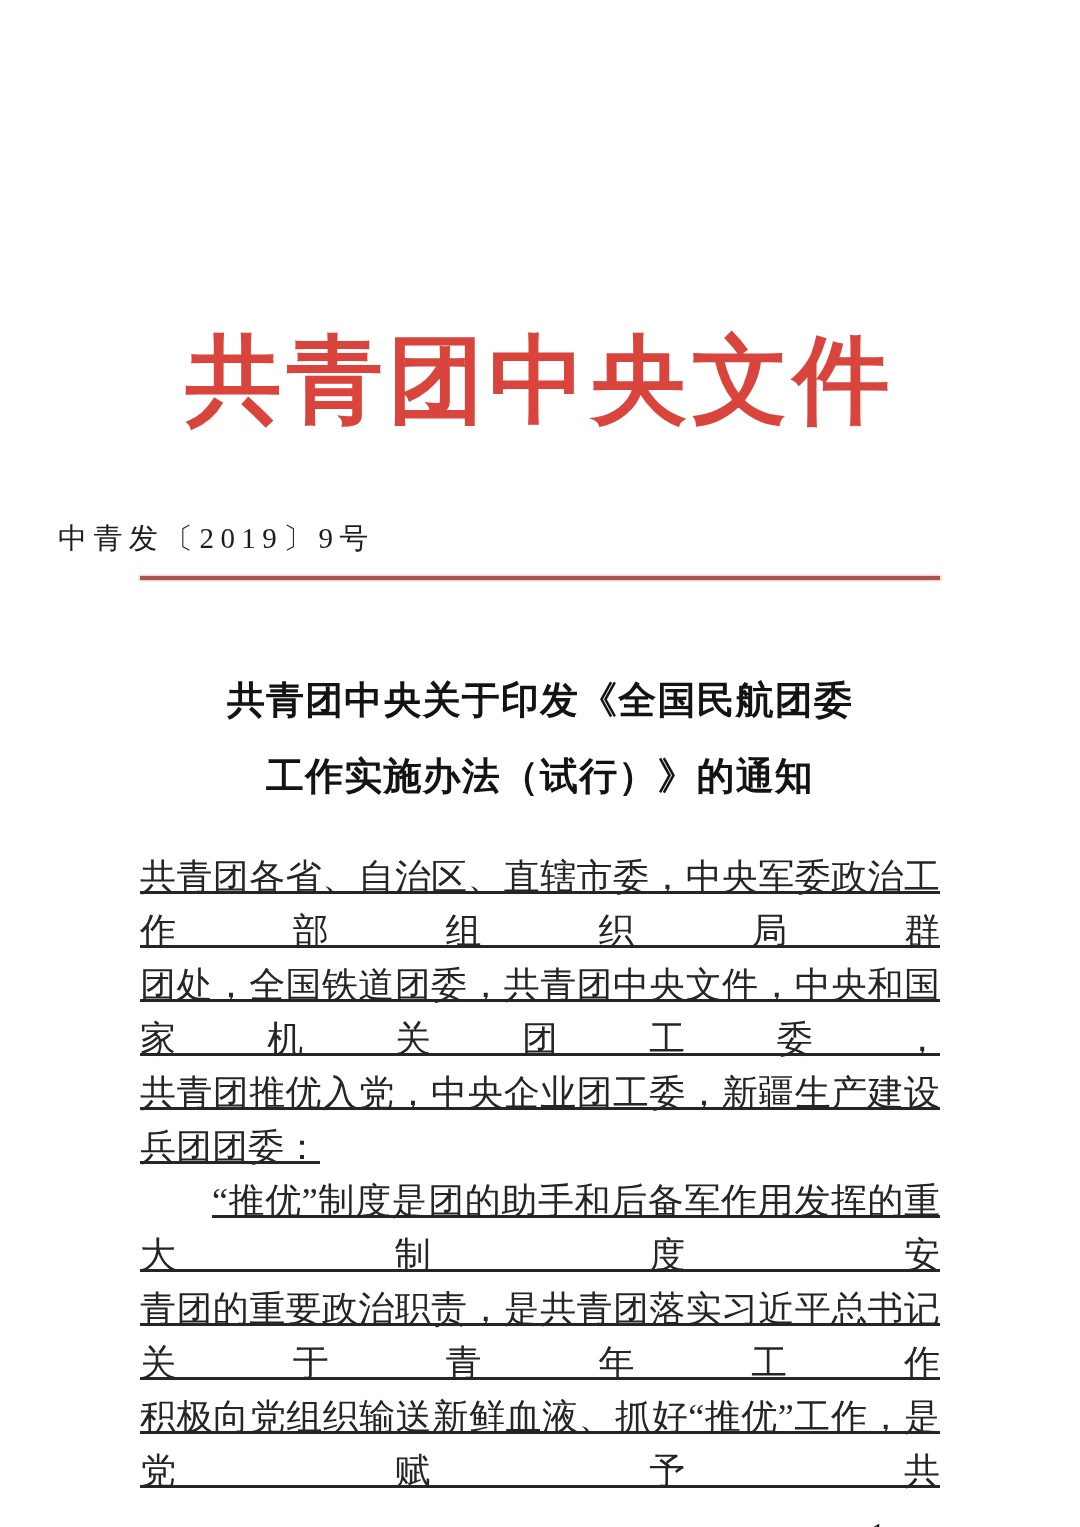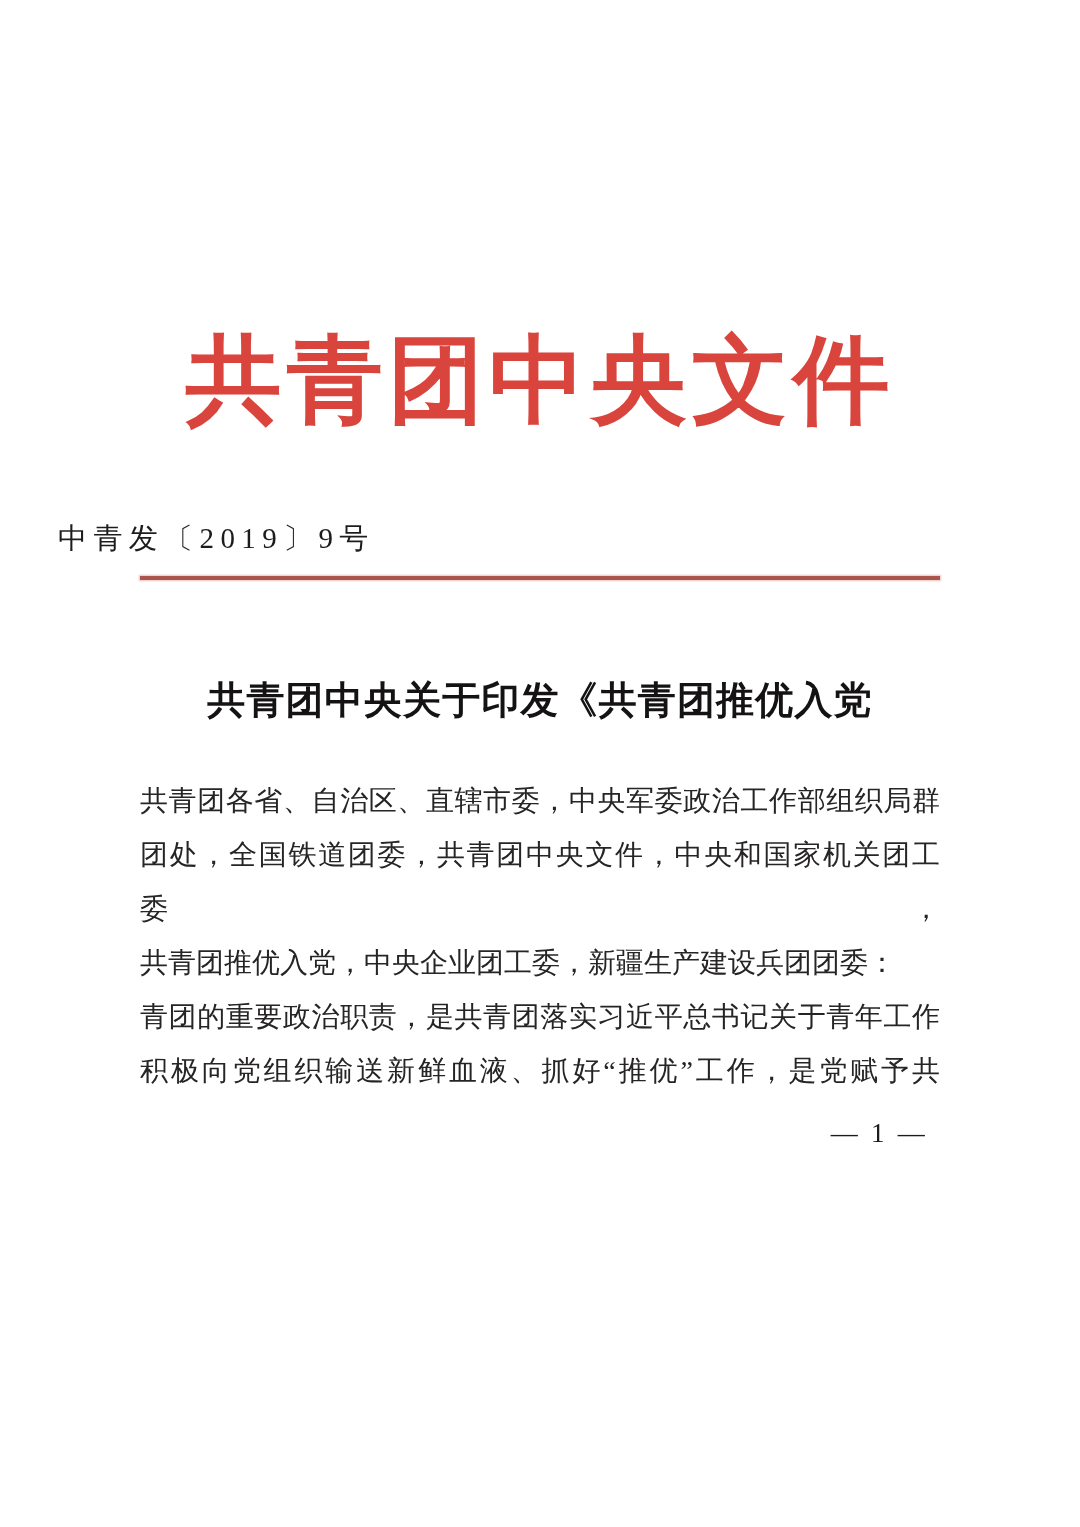--- a/index.html
+++ b/index.html
@@ -46,23 +46,24 @@
     text-align: center;
     font-weight: 700;
     font-size: 38px;
     line-height: 76px;
     letter-spacing: 0.03em;
     color: #141212;
   }
   .body-text {
     width: 800px;
     margin: 36px auto 0 auto;
-    font-size: 28px;
+    font-size: 36px;
     line-height: 54px;
     color: #262424;
+    text-decoration: underline;
   }
   .line {
     text-align: justify;
     text-align-last: justify;
   }
   .line.para-end {
     text-align-last: left;
   }
   .line.para-first {
     text-indent: 2em;
@@ -83,32 +84,34 @@
 
 <div class="page">
 
   <div class="org-header">共青团中央文件</div>
 
   <div class="doc-number">中青发〔2019〕9号</div>
 
   <div class="red-divider"></div>
 
   <div class="doc-title">
-    <div>共青团中央关于印发《共青团推优入党</div>
+    <div>共青团中央关于印发《全国民航团委</div>
+    <div>工作实施办法（试行）》的通知</div>
   </div>
 
   <div class="body-text">
 
     <div class="salutation">
       <div class="line">共青团各省、自治区、直辖市委，中央军委政治工作部组织局群</div>
       <div class="line">团处，全国铁道团委，共青团中央文件，中央和国家机关团工委，</div>
       <div class="line para-end">共青团推优入党，中央企业团工委，新疆生产建设兵团团委：</div>
     </div>
 
     <div class="paragraph">
+      <div class="line para-first">“推优”制度是团的助手和后备军作用发挥的重大制度安</div>
       <div class="line">青团的重要政治职责，是共青团落实习近平总书记关于青年工作</div>
       <div class="line">积极向党组织输送新鲜血液、抓好“推优”工作，是党赋予共</div>
     </div>
 
   </div>
 
   <div class="page-footer">— 1 —</div>
 
 </div>
 

